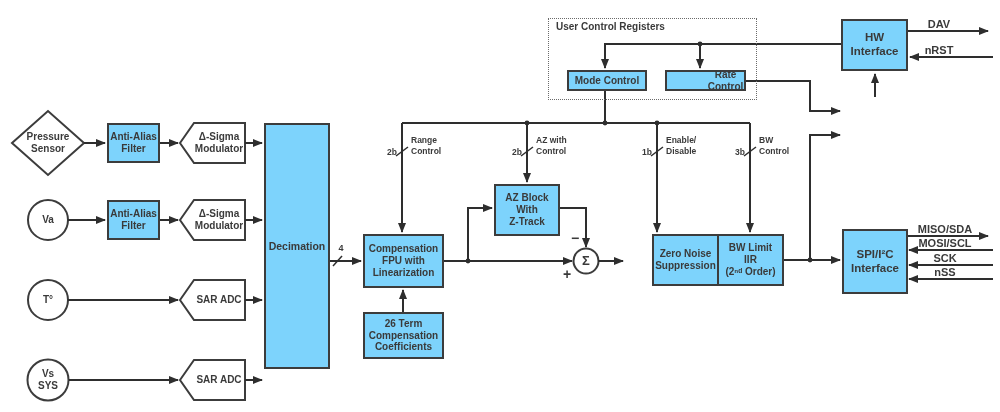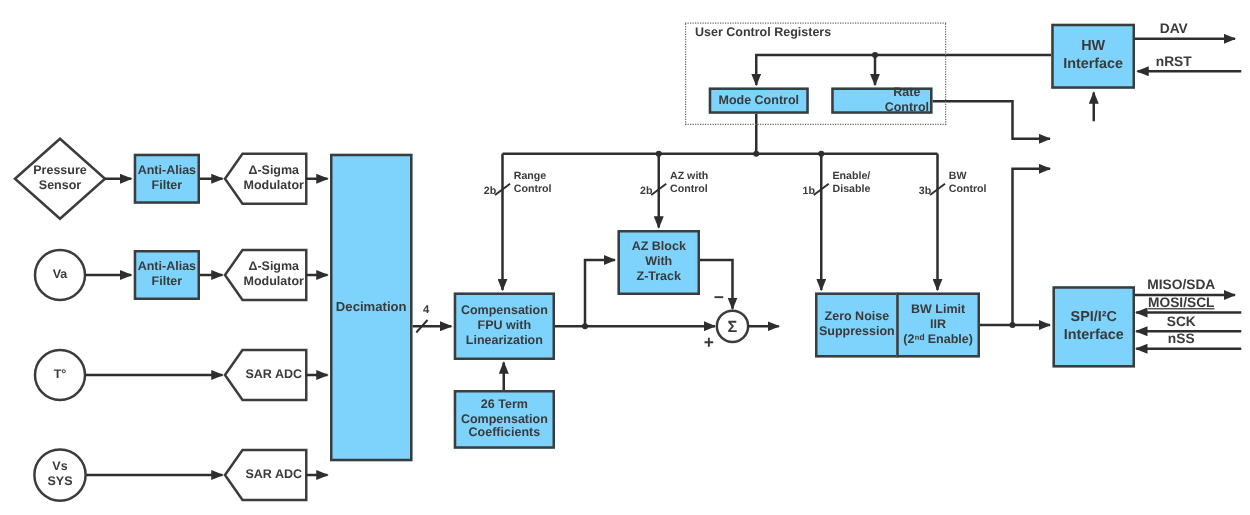--- a/index.html
+++ b/index.html
@@ -126,21 +126,21 @@
   <div class="box" style="left:363px; top:312px; width:81px; height:47px; font-size:10px;">26 Term
 Compensation
 Coefficients</div>
   <div class="box" style="left:494px; top:184px; width:66px; height:52px; font-size:10px;">AZ Block
 With
 Z-Track</div>
   <div class="box" style="left:625px; top:234px; width:67px; height:52px; font-size:10px;margin-left:27px;">Zero Noise
 Suppression</div>
   <div class="box" style="left:717px; top:234px; width:67px; height:52px; font-size:10px;">BW Limit
 IIR
-(2ⁿᵈ Enable)</div>
+(2ⁿᵈ Order)</div>
   <div class="box big" style="left:842px; top:229px; width:66px; height:65px;">SPI/I²C
 Interface</div>
   <div class="box big" style="left:841px; top:19px; width:67px; height:52px;">HW
 Interface</div>
 
   <div class="dashed" style="left:548px; top:18px; width:209px; height:82px;"></div>
   <div class="lbl title" style="left:556px; top:21px;">User Control Registers</div>
   <div class="box reg" style="left:567px; top:70px; width:80px; height:21px;">Mode Control</div>
   <div class="box reg" style="left:665px; top:70px; width:81px; height:21px;padding-left:40px;">Rate Control</div>
 
@@ -172,17 +172,17 @@
   <div class="lbl sig-bits" style="left:652px; top:152px;">1b</div>
   <div class="lbl sig-name" style="left:666px; top:146px;">Enable/
 Disable</div>
   <div class="lbl sig-bits" style="left:745px; top:152px;">3b</div>
   <div class="lbl sig-name" style="left:759px; top:146px;">BW
 Control</div>
 
   <div class="lbl pin" style="left:939px; top:24px;">DAV</div>
   <div class="lbl pin" style="left:939px; top:50px;">nRST</div>
   <div class="lbl pin" style="left:945px; top:229px;">MISO/SDA</div>
-  <div class="lbl pin" style="left:945px; top:243px;text-decoration:underline;">MOSI/SCL</div>
+  <div class="lbl pin" style="left:945px; top:243px;">MOSI/SCL</div>
   <div class="lbl pin" style="left:945px; top:258px;">SCK</div>
   <div class="lbl pin" style="left:945px; top:272px;">nSS</div>
 
 </div>
 
 </body></html>

